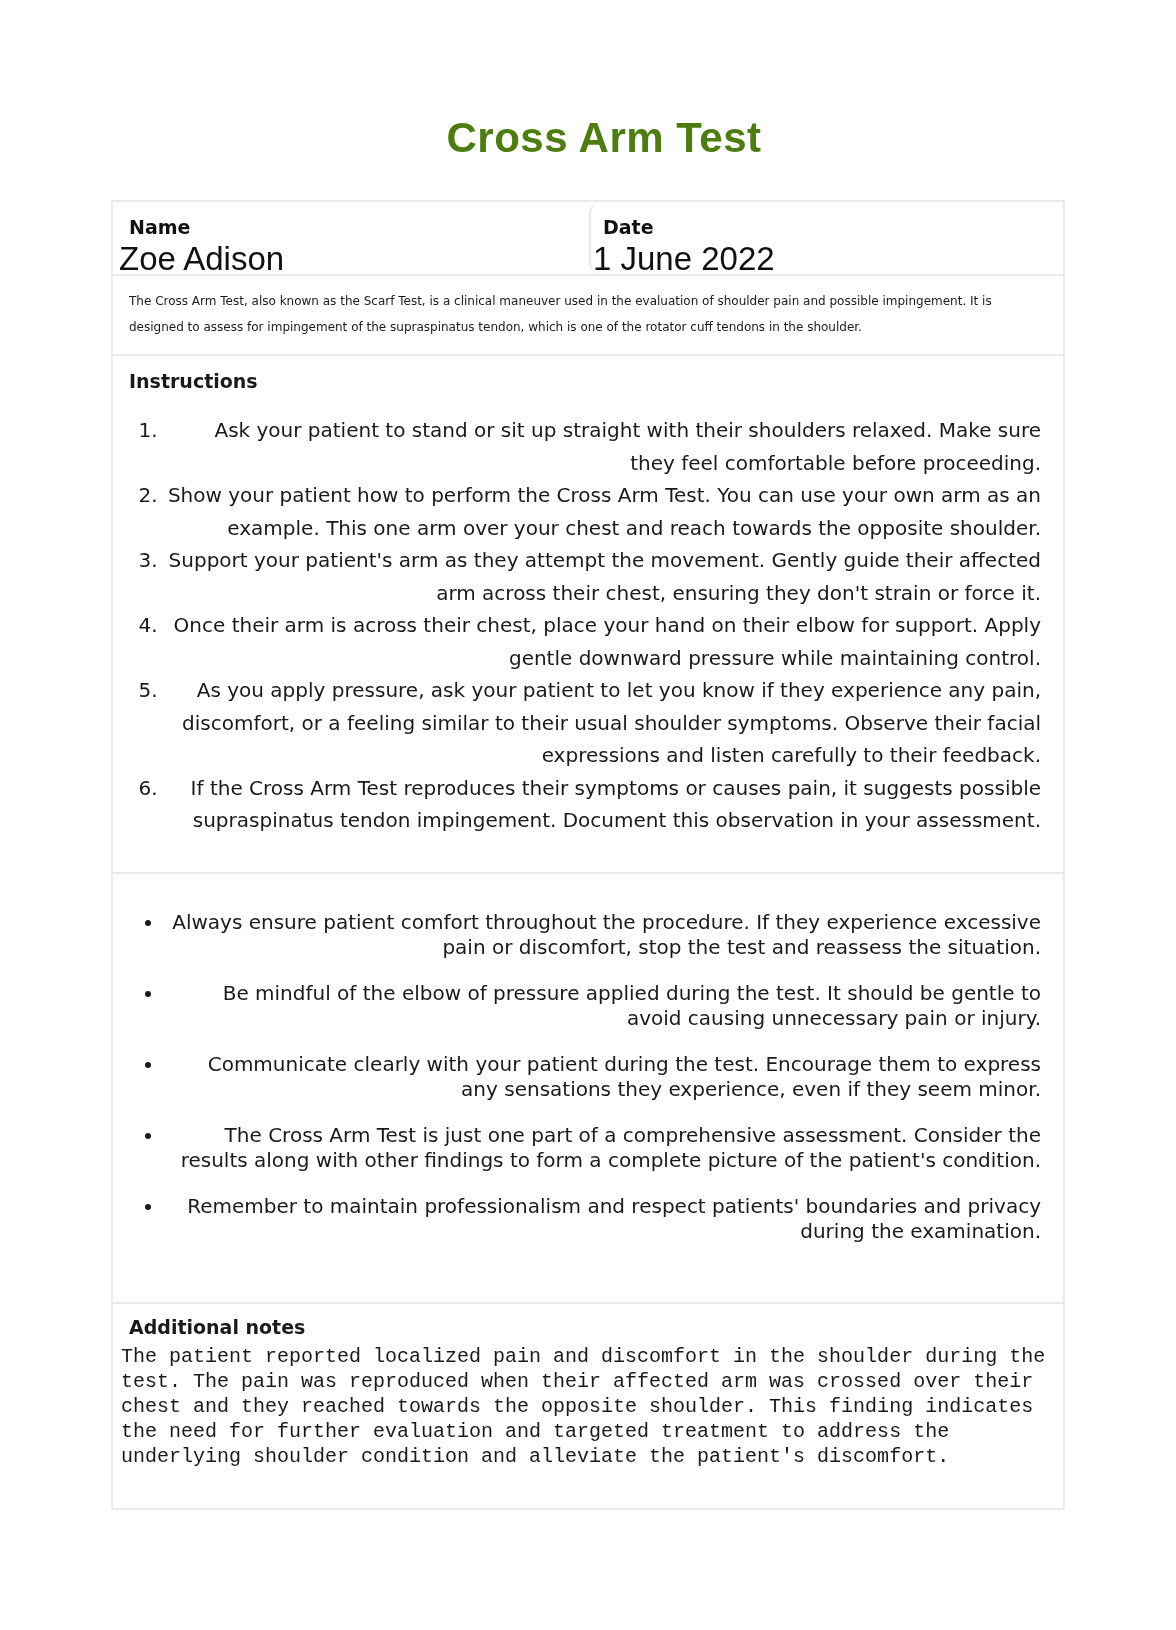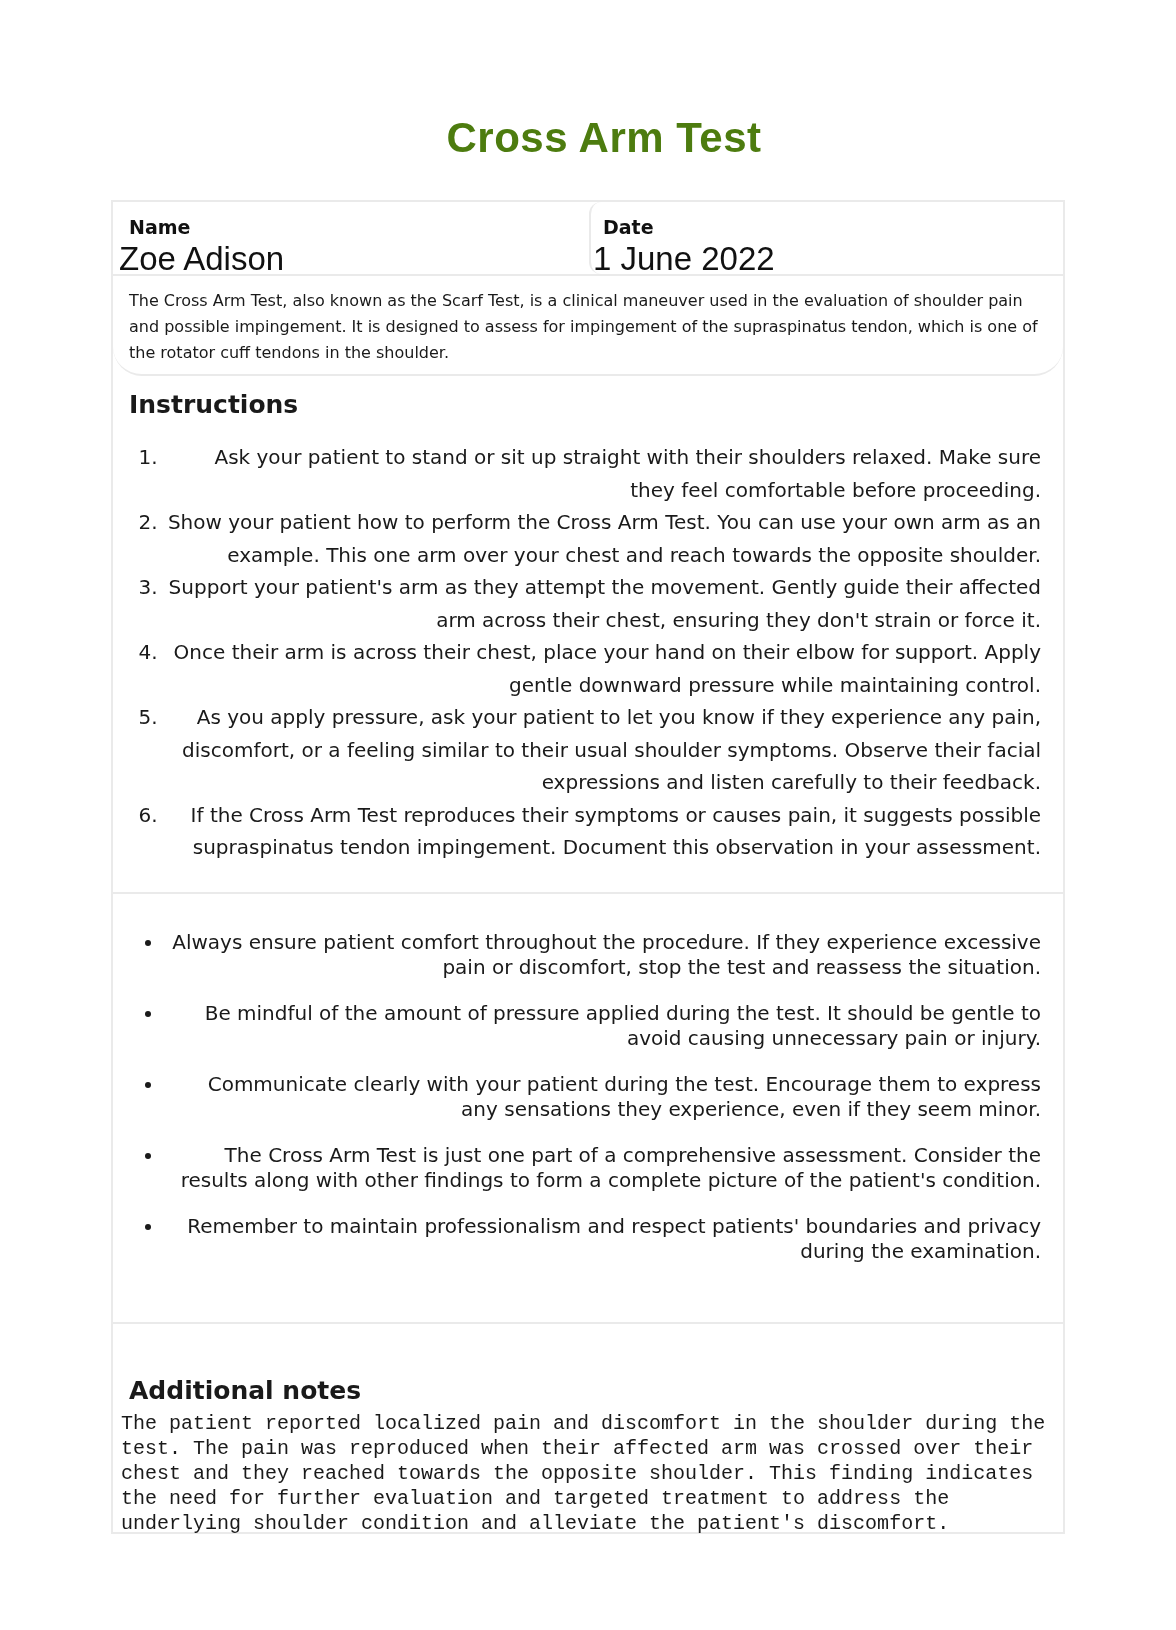--- a/index.html
+++ b/index.html
@@ -6,30 +6,30 @@
   body { width:1176px; height:1630px; position:relative; font-family:"DejaVu Sans", sans-serif; color:#1a1a1a; }
   .title { position:absolute; top:98px; left:0; width:1176px; text-align:center; font-family:"Liberation Sans", sans-serif; font-weight:bold; font-size:42px; letter-spacing:0.5px; color:#4d7c0f; margin:16px; }
   .sheet { position:absolute; left:111px; top:200px; width:954px; border:2px solid #eaeaea; box-sizing:border-box; }
   .row { border-bottom:2px solid #eaeaea; }
   .row:last-child { border-bottom:none; }
   .hdr { display:flex; height:72px; }
   .cell { flex:1; padding:14px 0 0 16px;border-radius:12px; }
   .cell + .cell { border-left:2px solid #eaeaea; padding-left:12px; }
   .label { font-weight:bold; font-size:19px; color:#111; }
   .value { font-family:"Liberation Sans", sans-serif; font-size:33px; margin-left:-10px; margin-top:2px; color:#111; }
-  .intro { padding:12px 22px 10px 16px; font-size:16px; line-height:26px; height:100px; box-sizing:border-box;border-radius:29px; }
+  .intro { padding:12px 22px 10px 16px; font-size:12px; line-height:26px; height:80px; box-sizing:border-box; }
   .sec { padding:14px 22px 0 16px; }
-  .sec-title { font-weight:bold; font-size:25px; }
+  .sec-title { font-weight:bold; font-size:19px; }
   ol { margin:22px 0 0 0; padding-left:35px; font-size:20px; line-height:32.5px; }
   ol li { padding-left:2px;text-align:right; }
   .instr { height:518px; box-sizing:border-box; }
   ul { margin:22px 0 0 0; padding-left:35px; font-size:20px; line-height:25px; list-style:disc;text-align:right; }
   ul li { margin-bottom:21px; padding-left:2px; }
   .rem { height:430px; box-sizing:border-box; }
-  .notes { padding:12px 0 0 0; height:168px; box-sizing:border-box;margin-top:40px; }
+  .notes { padding:12px 0 0 0; height:204px; box-sizing:border-box; }
   .notes .sec-title { padding-left:16px; }
   .notes-text { font-family:Liberation Mono, monospace; font-size:20px; line-height:25px; padding:6px 14px 0 8px; }
 </style>
 </head>
 <body>
 
 <h1 class="title">Cross Arm Test</h1>
 
 <div class="sheet">
   <div class="row hdr">
@@ -53,21 +53,21 @@
       <li>Support your patient's arm as they attempt the movement. Gently guide their affected arm across their chest, ensuring they don't strain or force it.</li>
       <li>Once their arm is across their chest, place your hand on their elbow for support. Apply gentle downward pressure while maintaining control.</li>
       <li>As you apply pressure, ask your patient to let you know if they experience any pain, discomfort, or a feeling similar to their usual shoulder symptoms. Observe their facial expressions and listen carefully to their feedback.</li>
       <li>If the Cross Arm Test reproduces their symptoms or causes pain, it suggests possible supraspinatus tendon impingement. Document this observation in your assessment.</li>
     </ol>
   </div>
 
   <div class="row sec rem">
     <ul>
       <li>Always ensure patient comfort throughout the procedure. If they experience excessive pain or discomfort, stop the test and reassess the situation.</li>
-      <li>Be mindful of the amount of pressure applied during the test. It should be gentle to avoid causing unnecessary pain or injury.</li>
+      <li>Be mindful of the elbow of pressure applied during the test. It should be gentle to avoid causing unnecessary pain or injury.</li>
       <li>Communicate clearly with your patient during the test. Encourage them to express any sensations they experience, even if they seem minor.</li>
       <li>The Cross Arm Test is just one part of a comprehensive assessment. Consider the results along with other findings to form a complete picture of the patient's condition.</li>
       <li>Remember to maintain professionalism and respect patients' boundaries and privacy during the examination.</li>
     </ul>
   </div>
 
   <div class="row notes">
     <div class="sec-title">Additional notes</div>
     <div class="notes-text">The patient reported localized pain and discomfort in the shoulder during the test. The pain was reproduced when their affected arm was crossed over their chest and they reached towards the opposite shoulder. This finding indicates the need for further evaluation and targeted treatment to address the underlying shoulder condition and alleviate the patient's discomfort.</div>
   </div>

